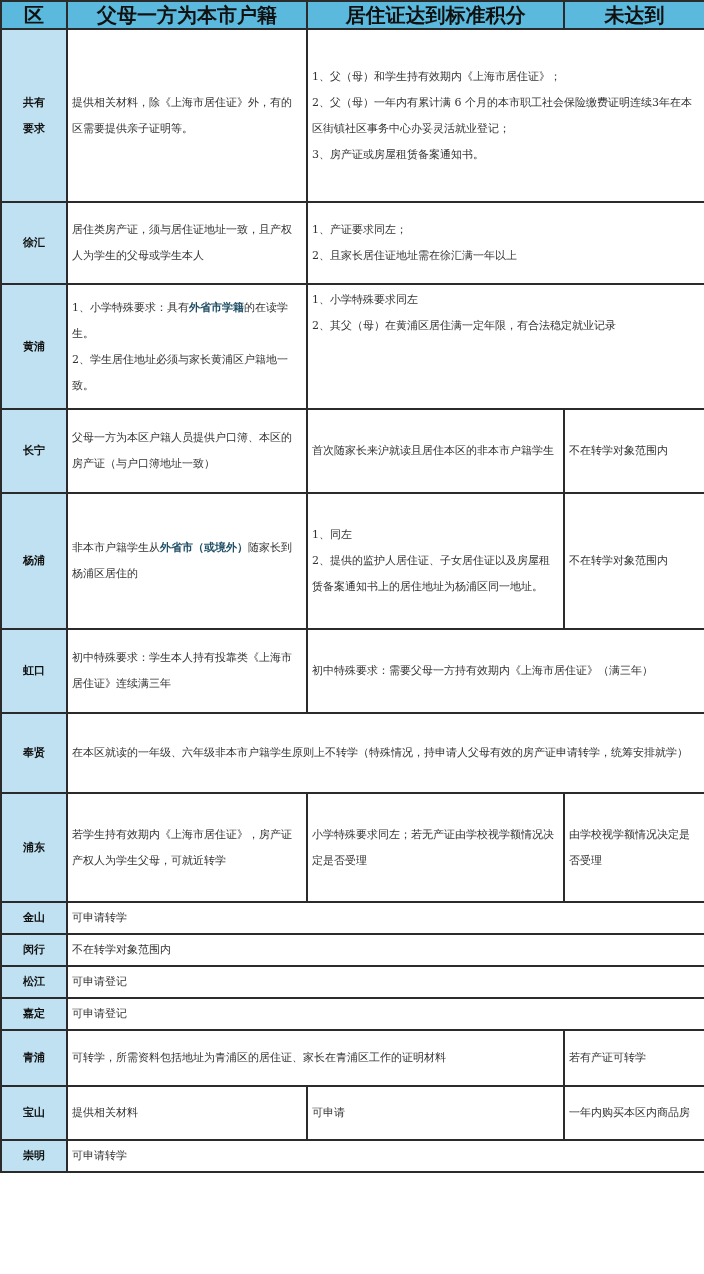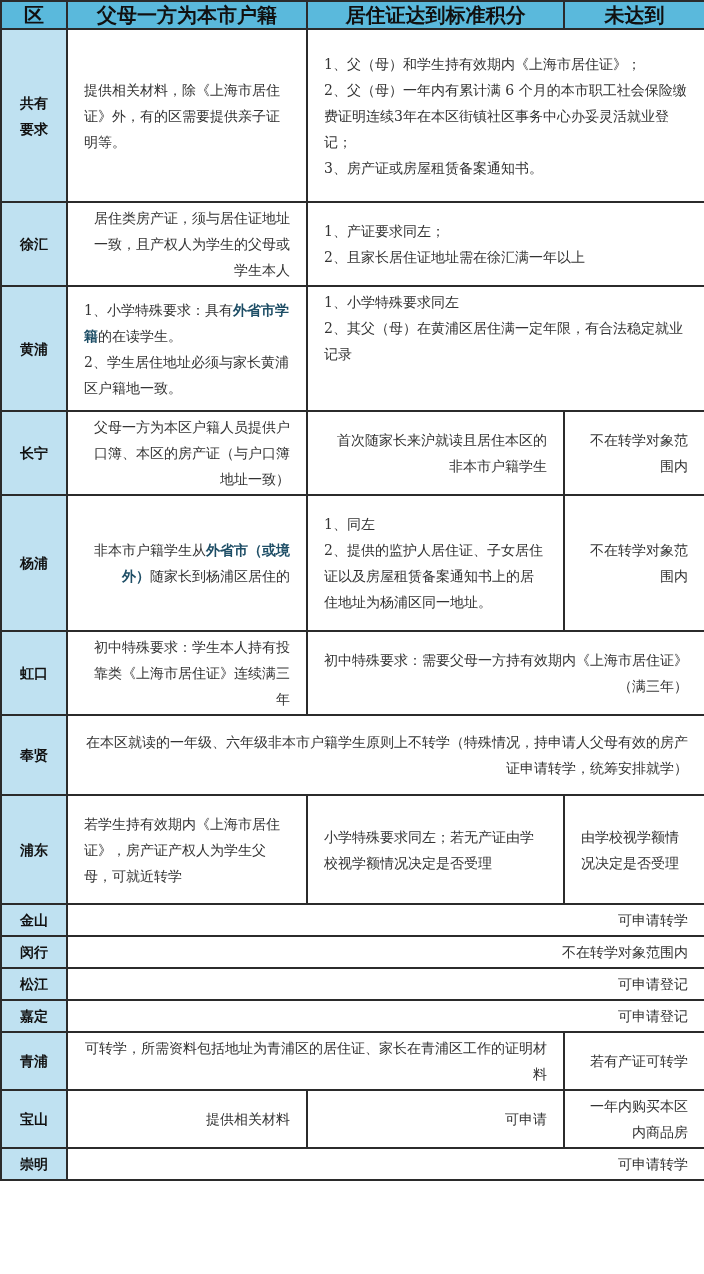--- a/index.html
+++ b/index.html
@@ -5,22 +5,22 @@
   html, body { margin: 0; padding: 0; background: #ffffff; }
   body { width: 704px; height: 1274px; overflow: hidden; font-family: "DejaVu Serif", "Liberation Serif", serif; }
   table.policy {
     border-collapse: collapse;
     width: 704px;
     table-layout: fixed;
     color: #333333;
   }
   table.policy td, table.policy th {
     border: 2px solid #2b2b2b;
-    padding: 2px 16px;
-    font-size: 14px;
+    padding: 2px 4px;
+    font-size: 11px;
     line-height: 26px;
     vertical-align: middle;
     overflow: hidden;
   }
   table.policy thead th {
     background: #5ab9dc;
     color: #111111;
     font-family: "DejaVu Sans", "Liberation Sans", sans-serif;
     font-weight: bold;
     font-size: 20px;
@@ -32,21 +32,21 @@
     background: #bfe1f1;
     color: #111111;
     font-family: "DejaVu Sans", "Liberation Sans", sans-serif;
     font-weight: bold;
     font-size: 20px;
     text-align: center;
     line-height: 28px;
     padding: 0 2px;
   }
   td.left { text-align: left; }
-  td.center { text-align: right; }
+  td.center { text-align: left; }
   .em { color: #1e4e66; font-weight: bold; }
   .line { display: block; }
 </style>
 </head>
 <body>
 
 <table class="policy">
   <colgroup>
     <col style="width:66px">
     <col style="width:240px">

